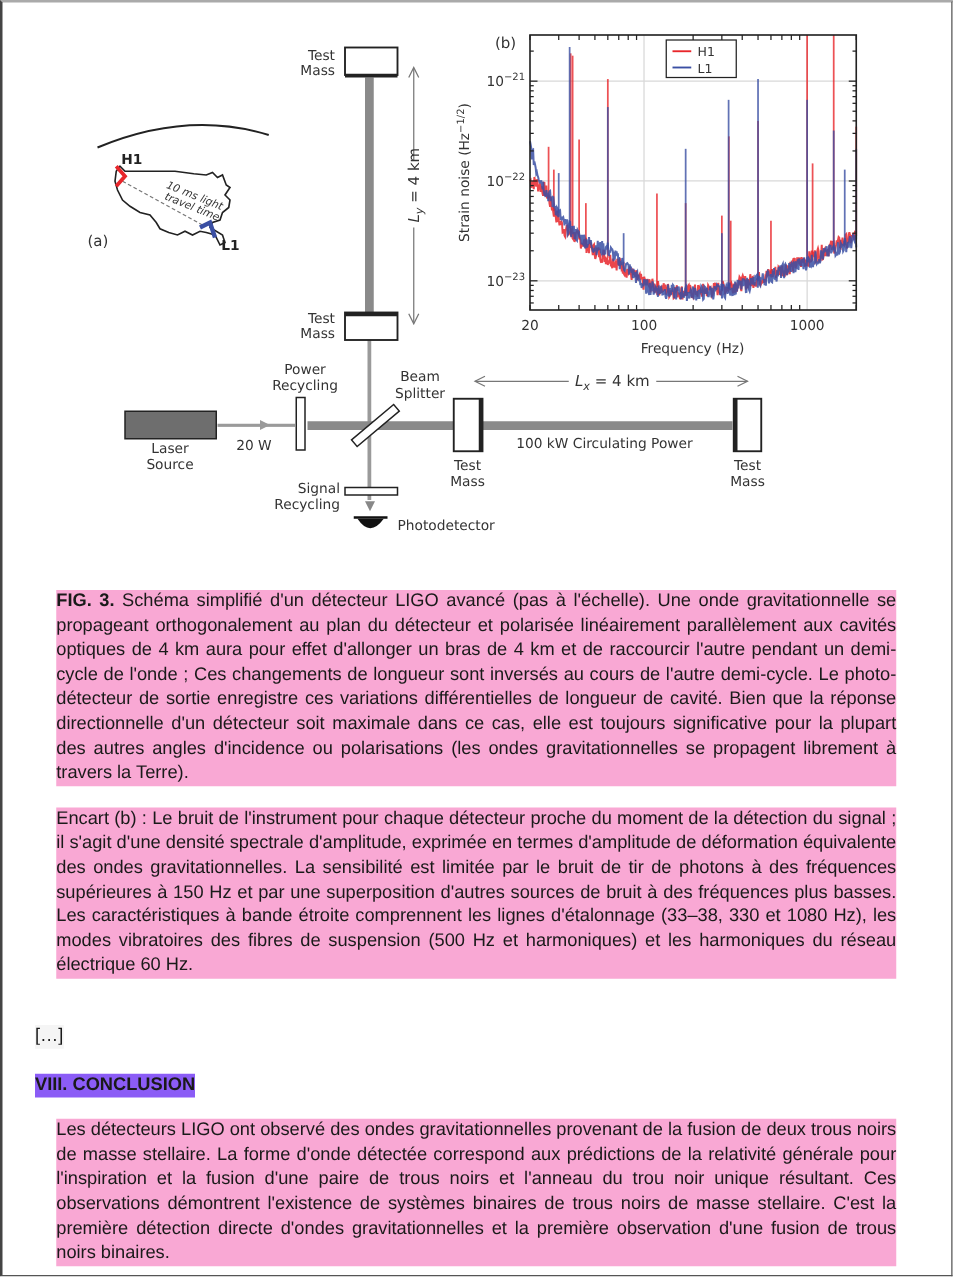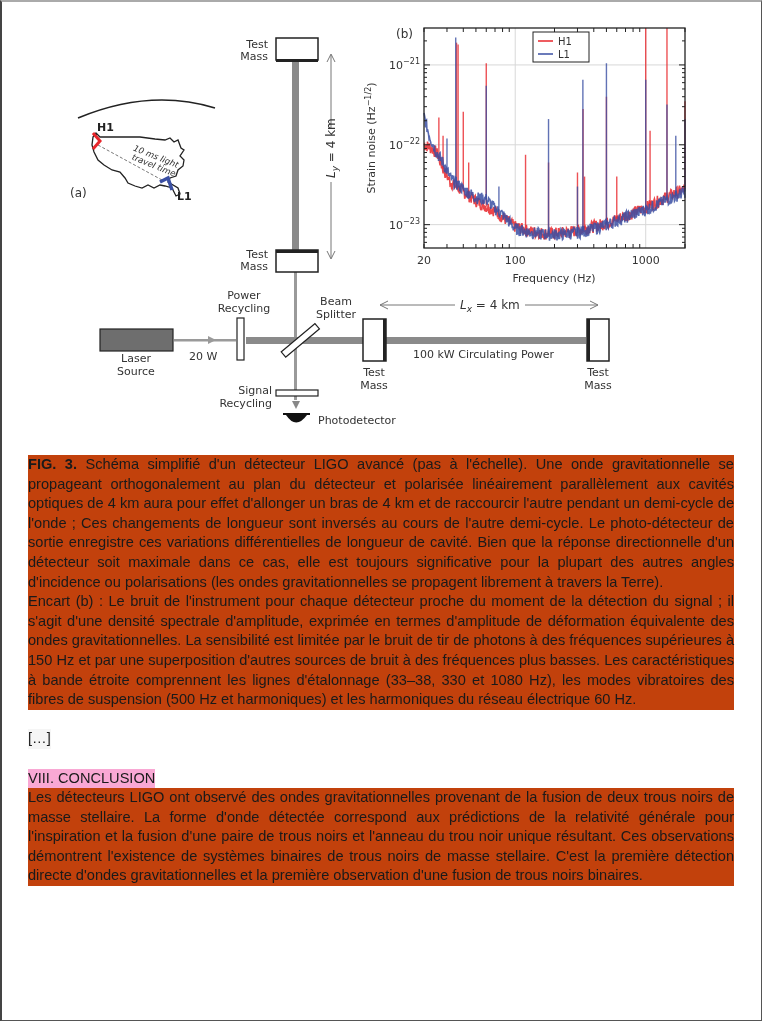--- a/index.html
+++ b/index.html
@@ -6,25 +6,25 @@
   body { width: 764px; height: 1023px; position: relative; overflow: hidden;
          font-family: "DejaVu Sans", sans-serif; }
   .frame { position: absolute; left: 0; top: 0; width: 762px; height: 1021px;
            border-top: 2px solid #aaaaaa; border-left: 2px solid #444444;
            border-right: 1px solid #555555; border-bottom: 1px solid #555555;
            box-sizing: border-box; }
   #figure { position: absolute; left: 0; top: 0; width: 764px; height: 440px; }
   .caption { position: absolute; left: 28px; top: 455px; width: 706px;
              font-family: "Liberation Sans", sans-serif; font-size: 14.6px;
              line-height: 19.6px; color: #1a1a1a; }
-  .caption p { margin: 0; background: #c2410c; text-align: justify; }
+  .caption p { margin: 17px; background: #f9a8d4; text-align: justify; }
   .caption b { font-weight: bold; }
   .spacer { height: 19.6px; }
   .ellipsis { display: inline-block; background: #f5f5f5; }
-  .heading { display: inline-block; background: #f9a8d4; font-weight: normal; }
+  .heading { display: inline-block; background: #8b5cf6; font-weight: bold; }
   svg text { font-family: "DejaVu Sans", sans-serif; }
 </style>
 </head>
 <body>
 
 <div class="frame"></div>
 
 <svg id="figure" viewBox="0 0 764 440" xmlns="http://www.w3.org/2000/svg">
 
   <g>

